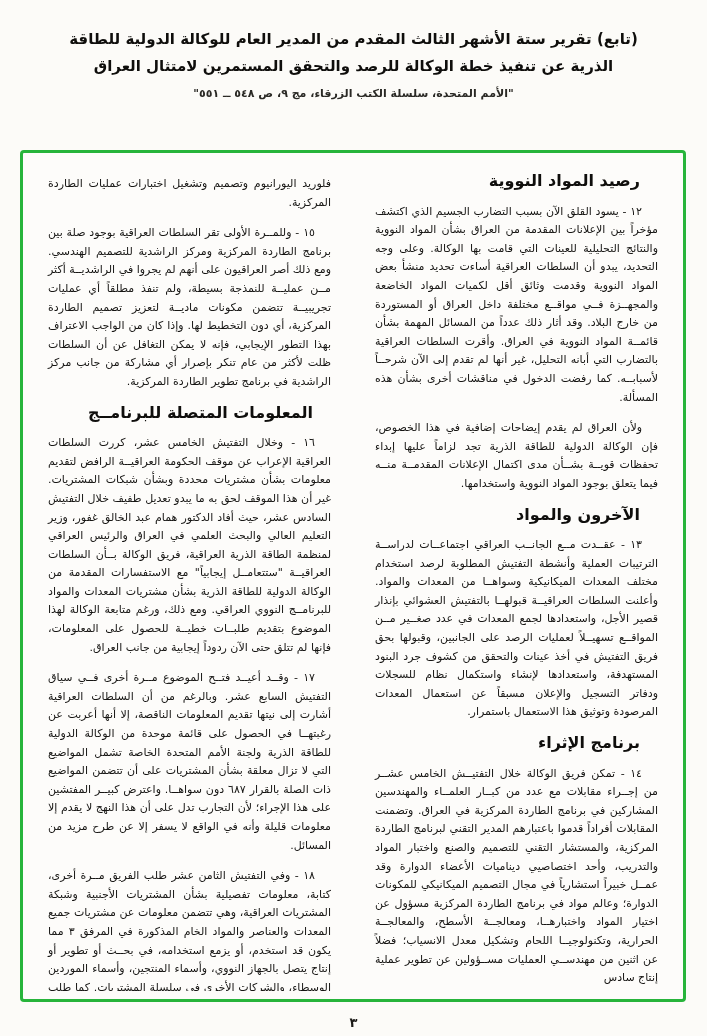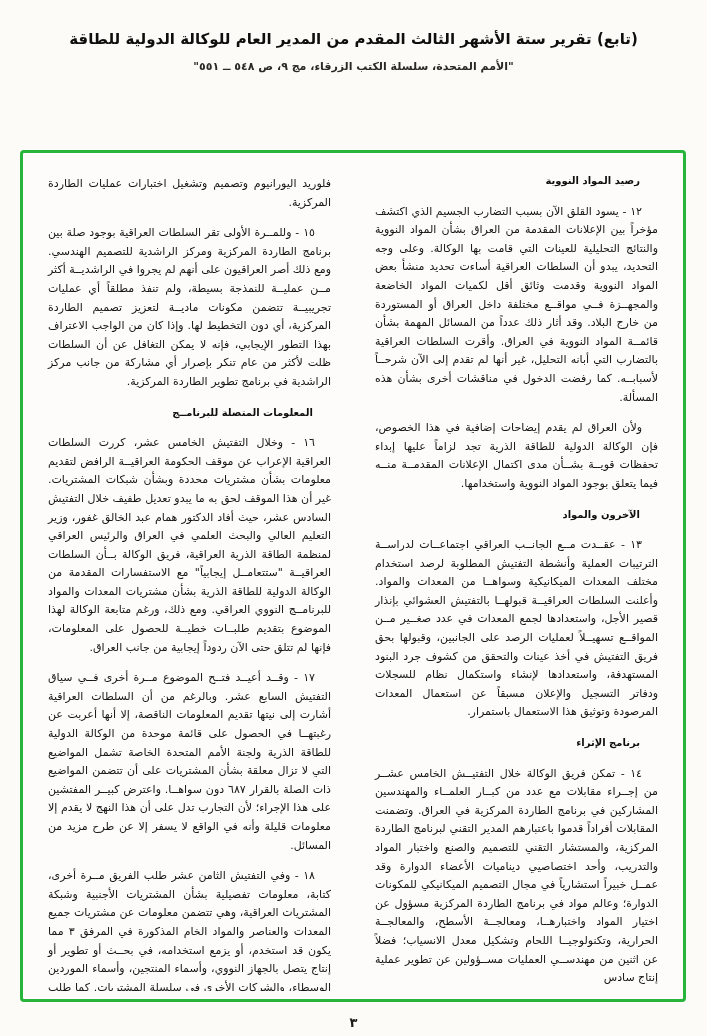--- a/index.html
+++ b/index.html
@@ -61,21 +61,21 @@
     text-align: justify;
     overflow: hidden;
   }
   .col p {
     margin: 12px;
   }
   .col p.indent {
     text-indent: 16px;
   }
   .col h3 {
-    font-size: 10px;
+    font-size: 16px;
     font-weight: bold;
     margin: 9px 30px 8px 0;
     text-align: right;
     color: #0f0e0c;
   }
   .page-number {
     position: absolute;
     bottom: 6px;
     left: 0;
     width: 100%;
@@ -85,20 +85,21 @@
     color: #1a1916;
   }
 </style>
 </head>
 <body>
 
 <div class="page">
 
   <div class="header">
     <div class="title-line">(تابع) تقرير ستة الأشهر الثالث المقدم من المدير العام للوكالة الدولية للطاقة</div>
+    <div class="title-line">الذرية عن تنفيذ خطة الوكالة للرصد والتحقق المستمرين لامتثال العراق</div>
     <div class="source-line">"الأمم المتحدة، سلسلة الكتب الزرقاء، مج ٩، ص ٥٤٨ ــ ٥٥١"</div>
   </div>
 
   <div class="content-box">
     <div class="columns">
 
       <div class="col">
         <h3>رصيد المواد النووية</h3>
         <p class="indent">١٢ - يسود القلق الآن بسبب التضارب الجسيم الذي اكتشف مؤخراً بين الإعلانات المقدمة من العراق بشأن المواد النووية والنتائج التحليلية للعينات التي قامت بها الوكالة. وعلى وجه التحديد، يبدو أن السلطات العراقية أساءت تحديد منشأ بعض المواد النووية وقدمت وثائق أقل لكميات المواد الخاضعة والمجهــزة فــي مواقــع مختلفة داخل العراق أو المستوردة من خارج البلاد. وقد أثار ذلك عدداً من المسائل المهمة بشأن قائمــة المواد النووية في العراق. وأقرت السلطات العراقية بالتضارب التي أبانه التحليل، غير أنها لم تقدم إلى الآن شرحــاً لأسبابــه. كما رفضت الدخول في مناقشات أخرى بشأن هذه المسألة.</p>
         <p class="indent">ولأن العراق لم يقدم إيضاحات إضافية في هذا الخصوص، فإن الوكالة الدولية للطاقة الذرية تجد لزاماً عليها إبداء تحفظات قويــة بشــأن مدى اكتمال الإعلانات المقدمــة منــه فيما يتعلق بوجود المواد النووية واستخدامها.</p>

